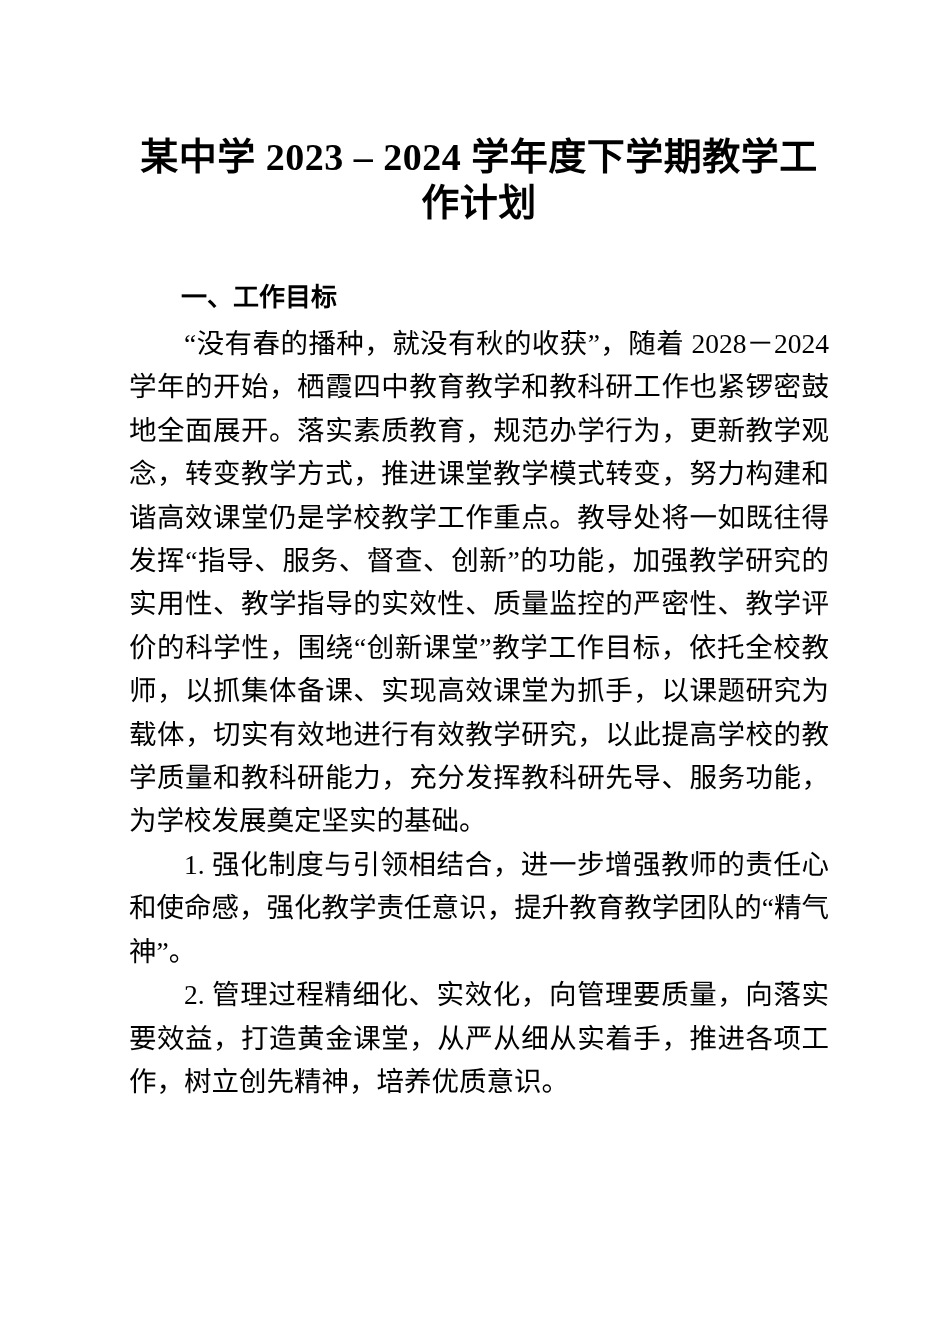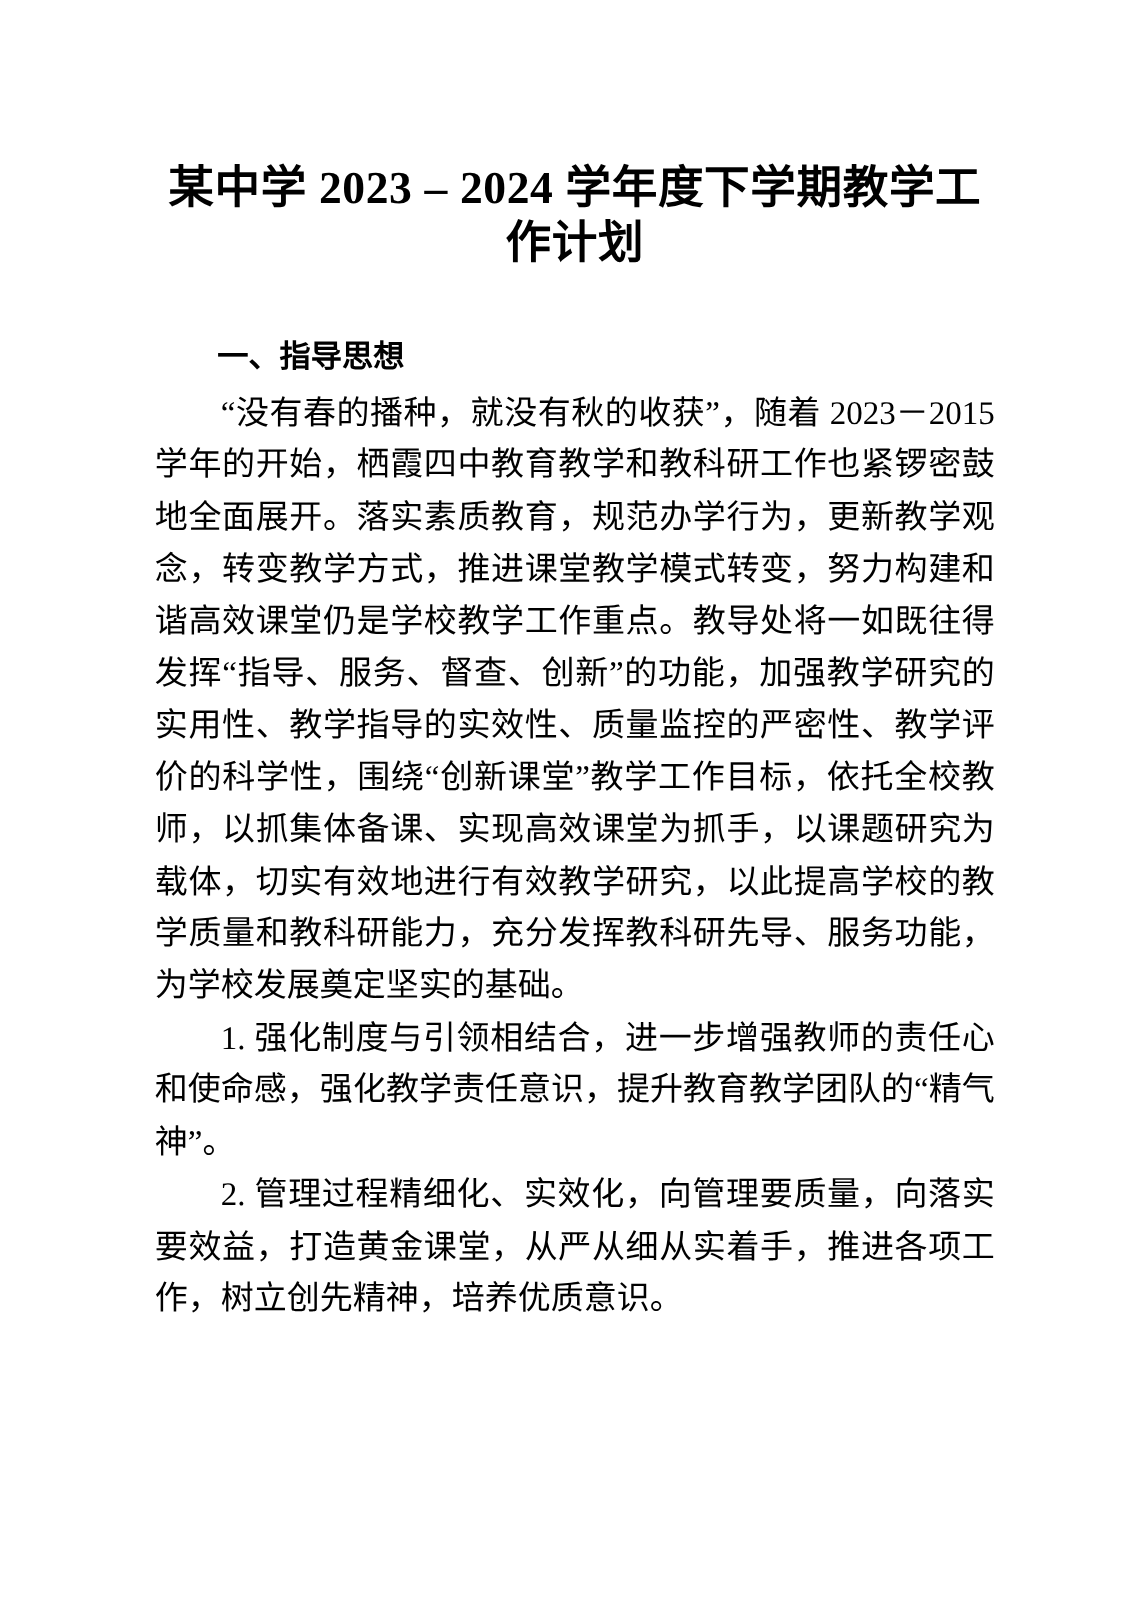--- a/index.html
+++ b/index.html
@@ -56,23 +56,23 @@
   }
 </style>
 </head>
 <body>
 
 <div class="page">
   <div class="content">
 
     <h1 class="doc-title">某中学 2023 – 2024 学年度下学期教学工作计划</h1>
 
-    <h2 class="section-heading first">一、指导思想</h2>
+    <h2 class="section-heading first">一、工作目标</h2>
 
-    <p class="body-para">“没有春的播种，就没有秋的收获”，随着 2023－2015 学年的开始，栖霞四中教育教学和教科研工作也紧锣密鼓地全面展开。落实素质教育，规范办学行为，更新教学观念，转变教学方式，推进课堂教学模式转变，努力构建和谐高效课堂仍是学校教学工作重点。教导处将一如既往得发挥“指导、服务、督查、创新”的功能，加强教学研究的实用性、教学指导的实效性、质量监控的严密性、教学评价的科学性，围绕“创新课堂”教学工作目标，依托全校教师，以抓集体备课、实现高效课堂为抓手，以课题研究为载体，切实有效地进行有效教学研究，以此提高学校的教学质量和教科研能力，充分发挥教科研先导、服务功能，为学校发展奠定坚实的基础。</p>
+    <p class="body-para">“没有春的播种，就没有秋的收获”，随着 2028－2024 学年的开始，栖霞四中教育教学和教科研工作也紧锣密鼓地全面展开。落实素质教育，规范办学行为，更新教学观念，转变教学方式，推进课堂教学模式转变，努力构建和谐高效课堂仍是学校教学工作重点。教导处将一如既往得发挥“指导、服务、督查、创新”的功能，加强教学研究的实用性、教学指导的实效性、质量监控的严密性、教学评价的科学性，围绕“创新课堂”教学工作目标，依托全校教师，以抓集体备课、实现高效课堂为抓手，以课题研究为载体，切实有效地进行有效教学研究，以此提高学校的教学质量和教科研能力，充分发挥教科研先导、服务功能，为学校发展奠定坚实的基础。</p>
 
 
     <p class="body-para">1. 强化制度与引领相结合，进一步增强教师的责任心和使命感，强化教学责任意识，提升教育教学团队的“精气神”。</p>
 
     <p class="body-para">2. 管理过程精细化、实效化，向管理要质量，向落实要效益，打造黄金课堂，从严从细从实着手，推进各项工作，树立创先精神，培养优质意识。</p>
 
   </div>
 </div>
 
 </body></html>

